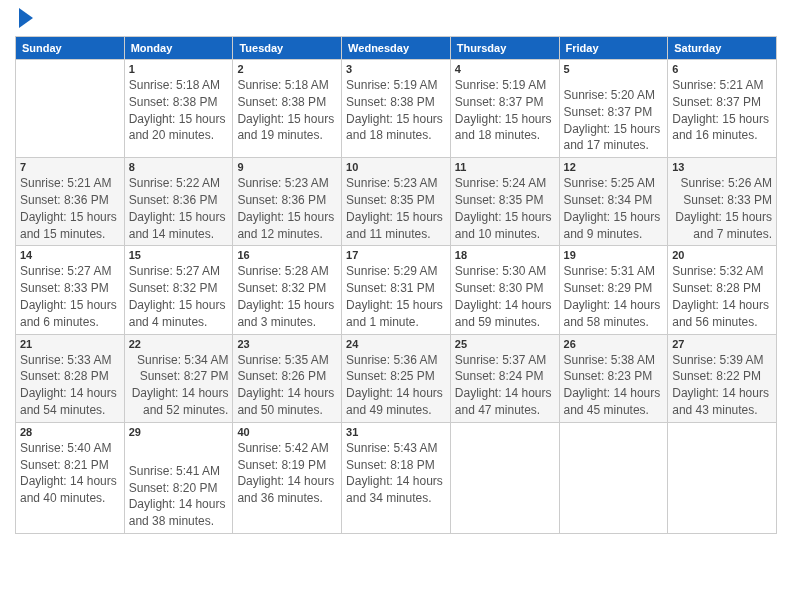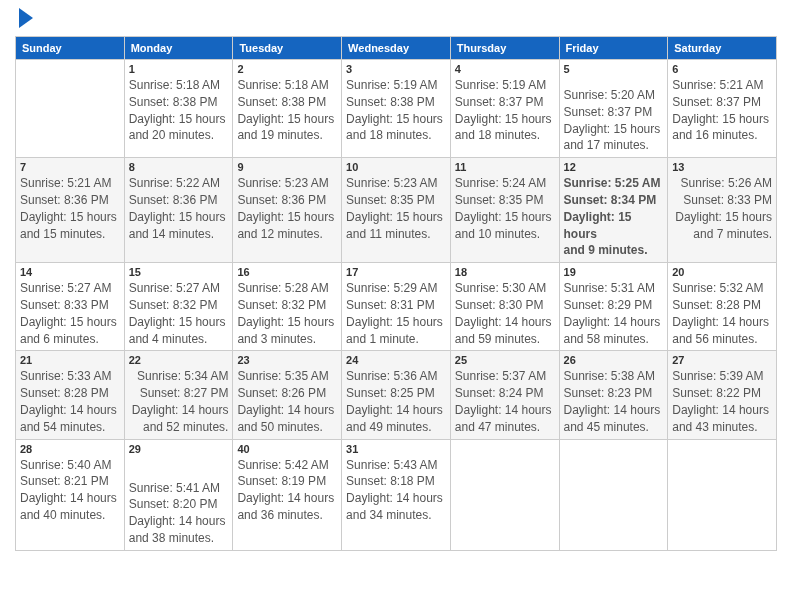--- a/index.html
+++ b/index.html
@@ -216,21 +216,21 @@
           </td>
           <td>
             <span class="date-num">11</span>
             <div class="cell-text" style="white-space: pre-line;">Sunrise: 5:24 AM
 Sunset: 8:35 PM
 Daylight: 15 hours
 and 10 minutes.</div>
           </td>
           <td>
             <span class="date-num">12</span>
-            <div class="cell-text" style="white-space: pre-line; font-weight: bold;">Sunrise: 5:25 AM
+            <div class="cell-text" style="white-space: pre-line;">Sunrise: 5:25 AM
 Sunset: 8:34 PM
 Daylight: 15 hours
 and 9 minutes.</div>
           </td>
           <td>
             <span class="date-num">13</span>
             <div class="cell-text" style="white-space: pre-line; text-align: right;">Sunrise: 5:26 AM
 Sunset: 8:33 PM
 Daylight: 15 hours
 and 7 minutes.</div>

